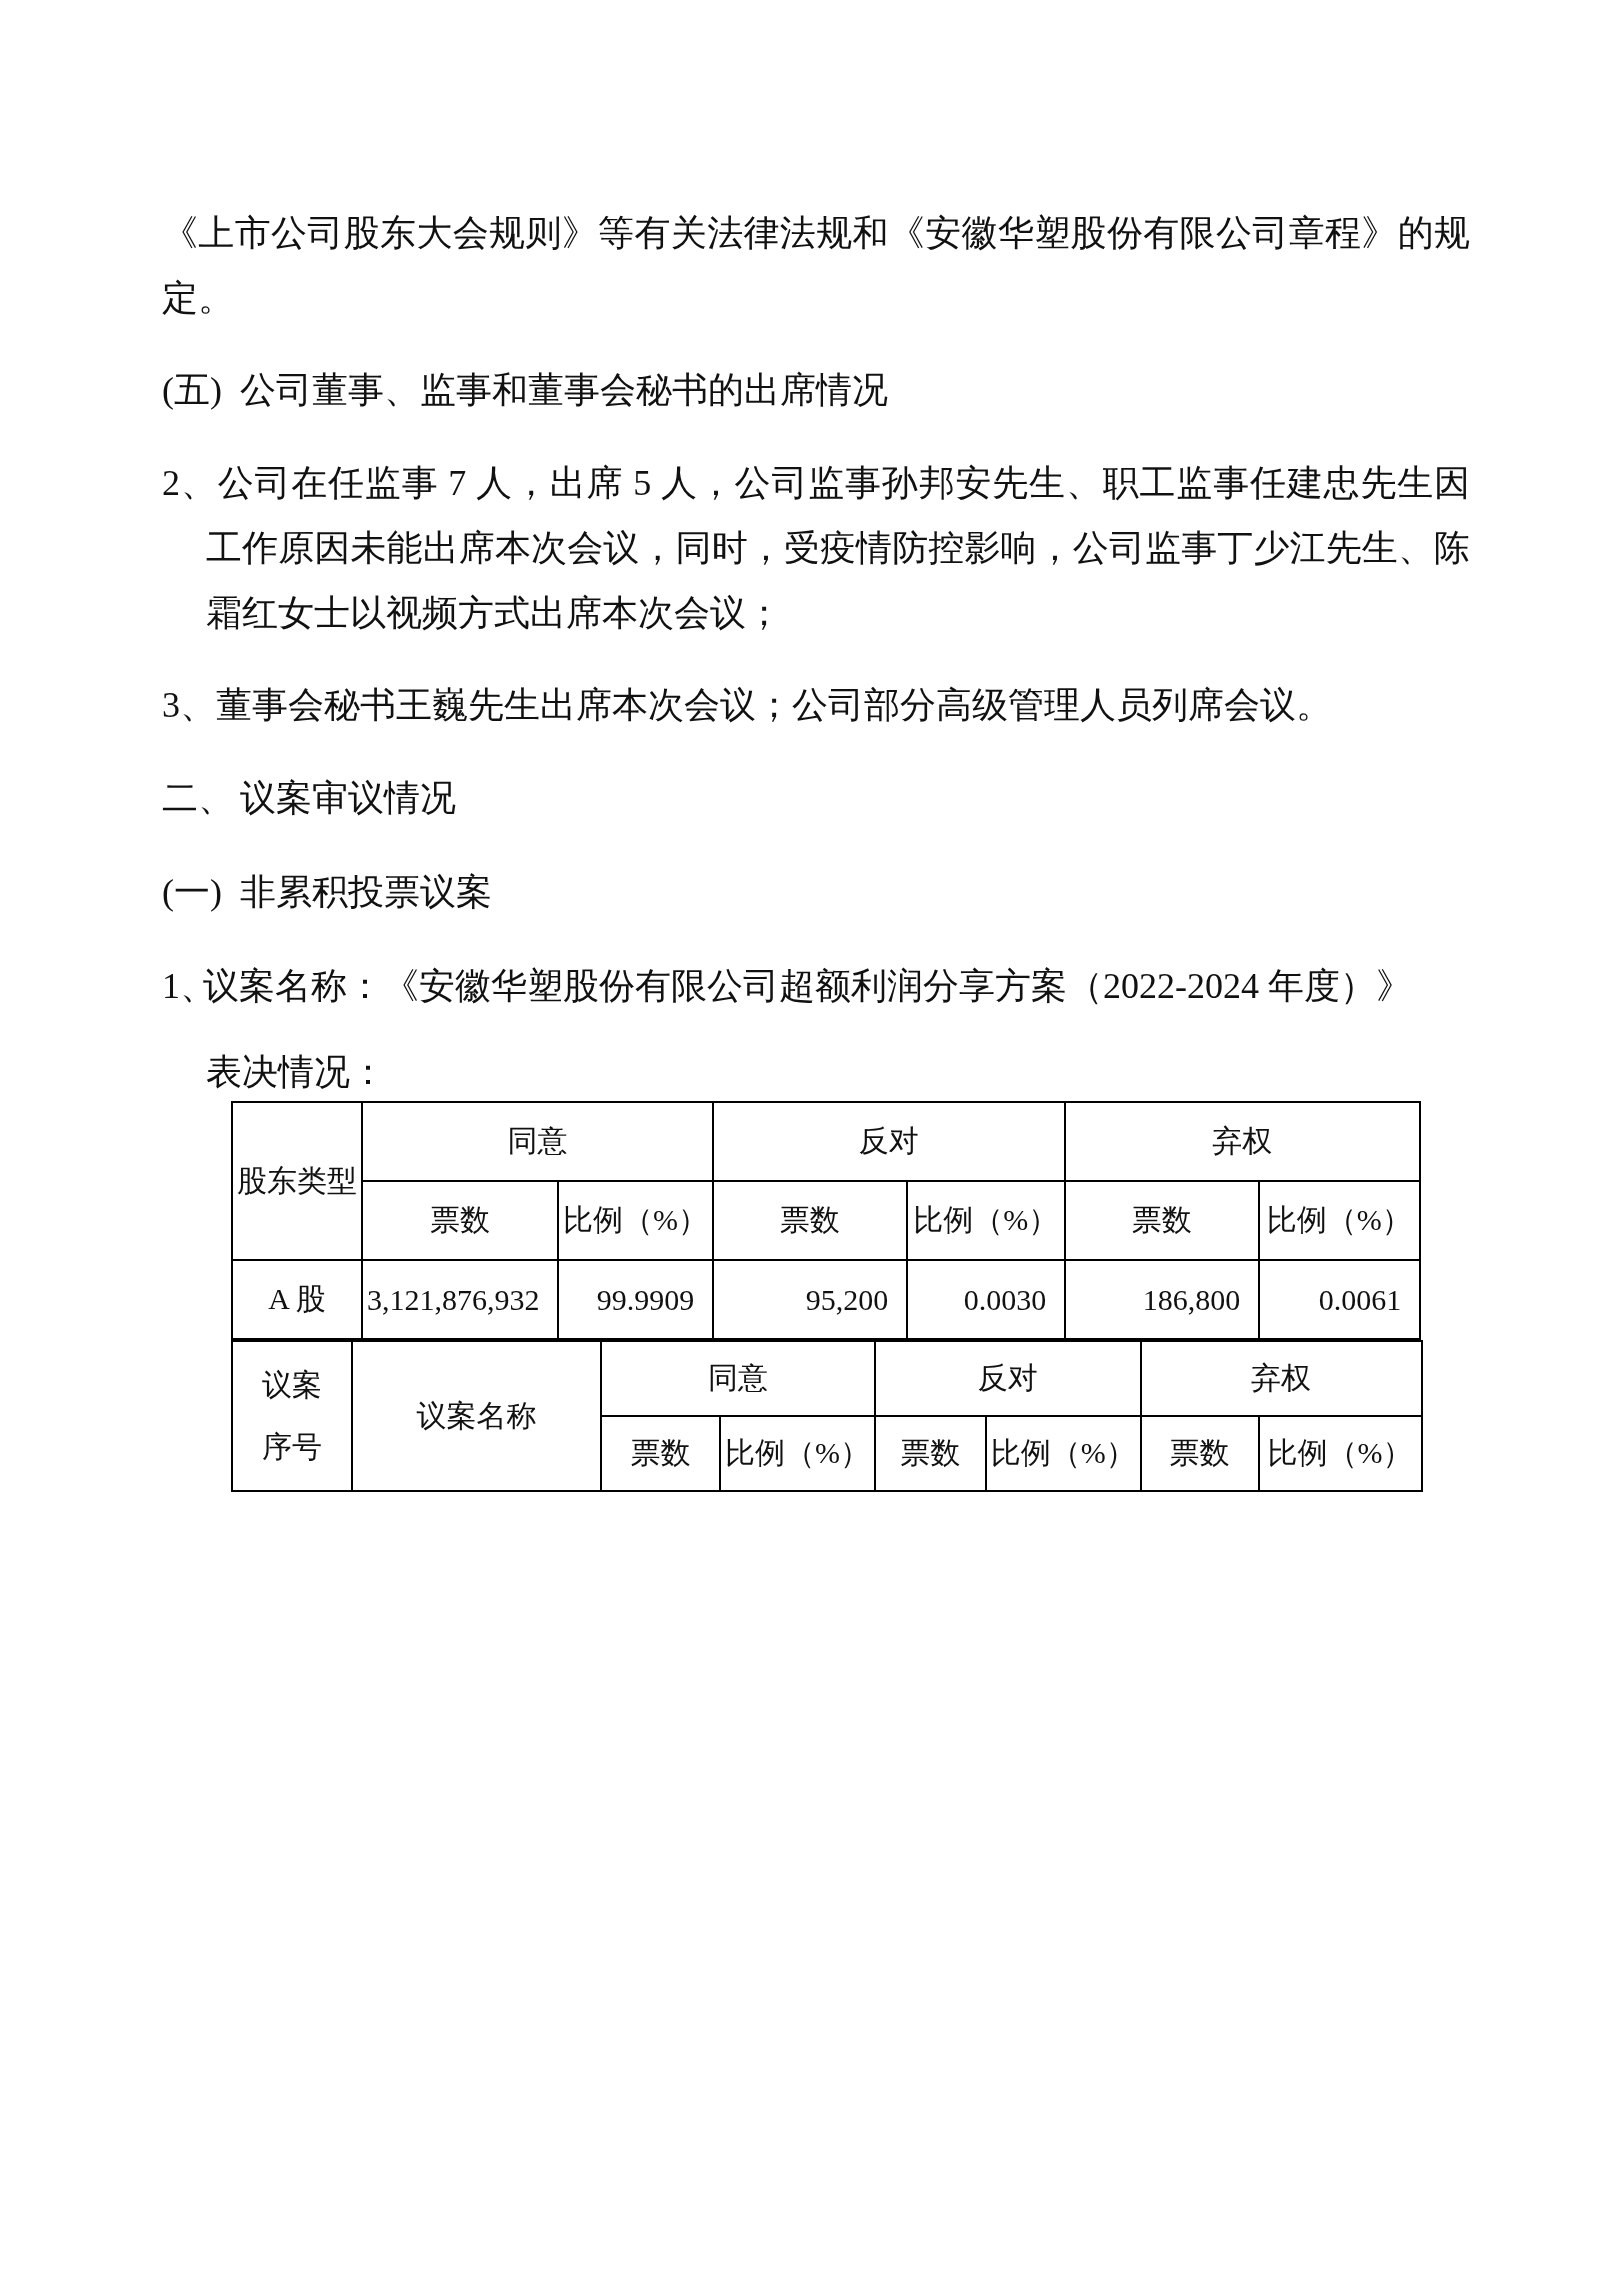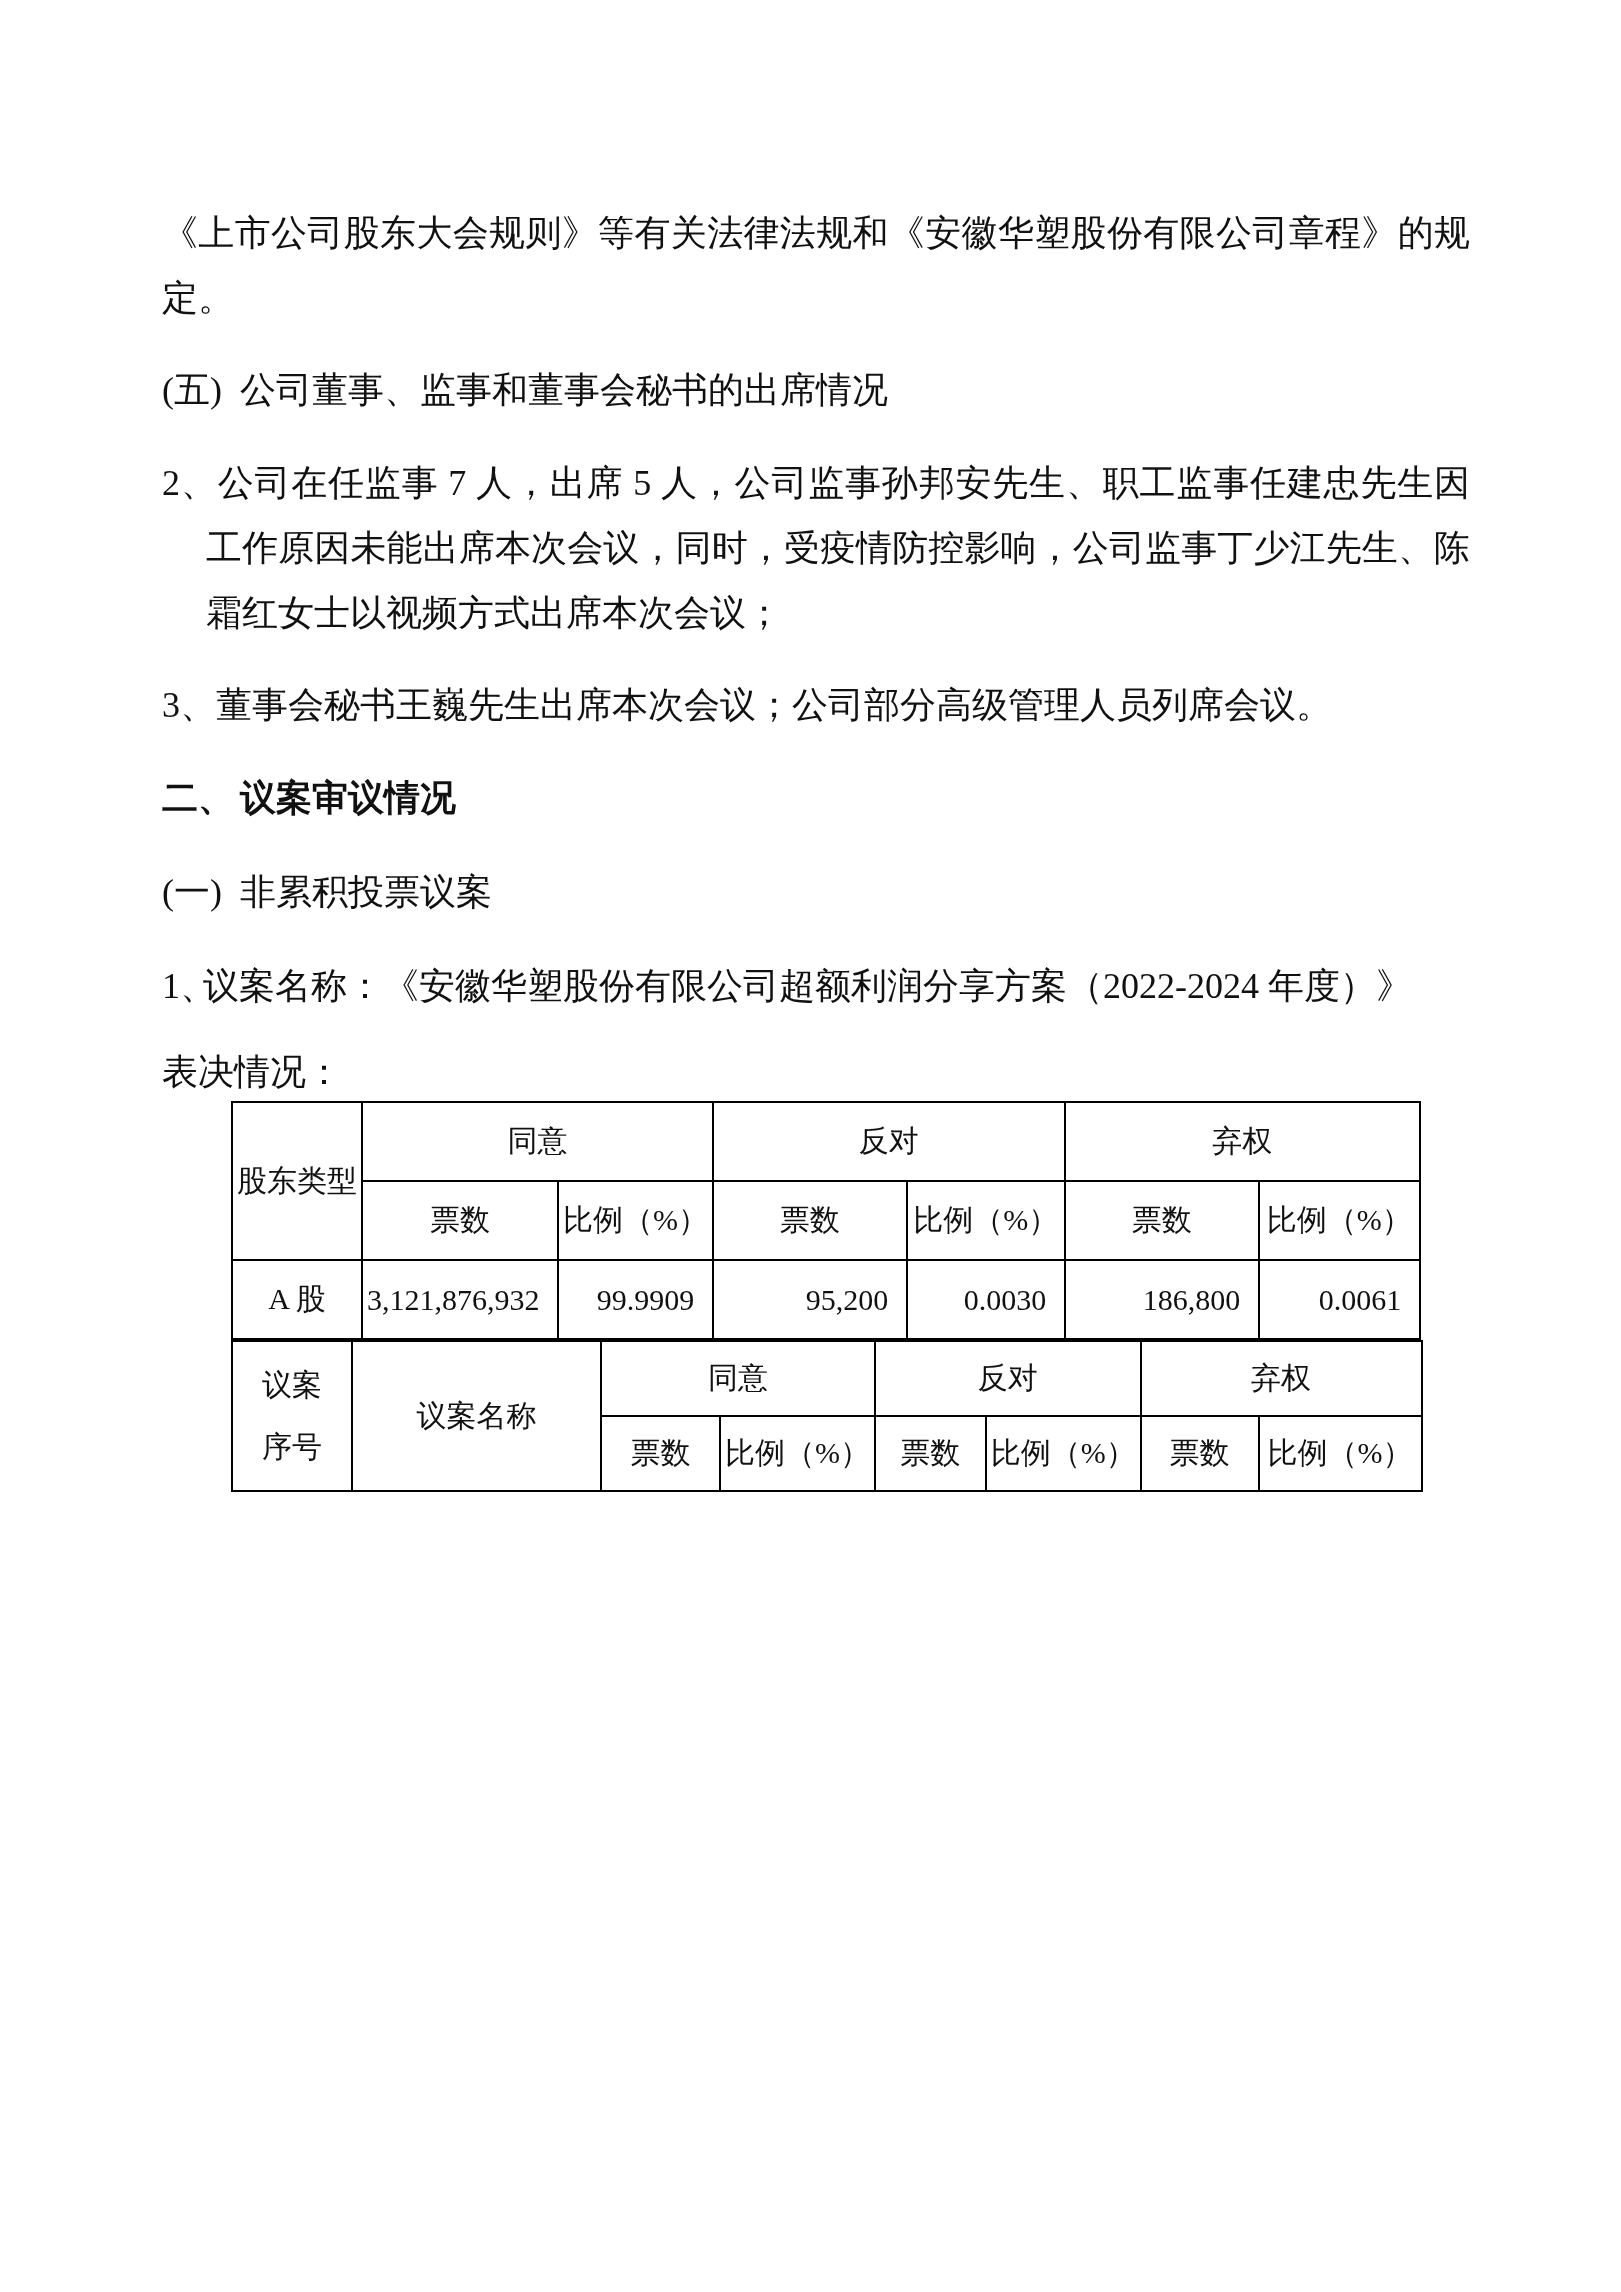--- a/index.html
+++ b/index.html
@@ -21,21 +21,21 @@
     margin-bottom: 27.4px;
   }
   .intro { }
   .heading {
     font-size: 36px;
     line-height: 65px;
     margin-bottom: 27.4px;
     white-space: nowrap;
   }
   .heading .marker { display: inline-block; width: 78px; }
-  .heading.bold { font-weight: bold; }
+  .heading.bold { font-weight: normal; }
   .heading.mb30 { margin-bottom: 29px; }
   .list-item {
     font-size: 36px;
     line-height: 65px;
     text-align: justify;
     padding-left: 44px;
     text-indent: -44px;
     margin-bottom: 27.4px;
   }
   .proposal-line {
@@ -46,20 +46,21 @@
   }
   .proposal-line .marker { display: inline-block; width: 41px; }
   .result-line {
     font-size: 36px;
     line-height: 65px;
     margin-left: 39px;
   }
   .voting-label {
     font-size: 36px;
     line-height: 57px;
+    margin-left: 44px;
   }
   table {
     border-collapse: collapse;
     table-layout: fixed;
     margin-left: 69px;
   }
   td, th {
     border: 2.9px solid #000;
     font-weight: normal;
     font-size: 30px;

